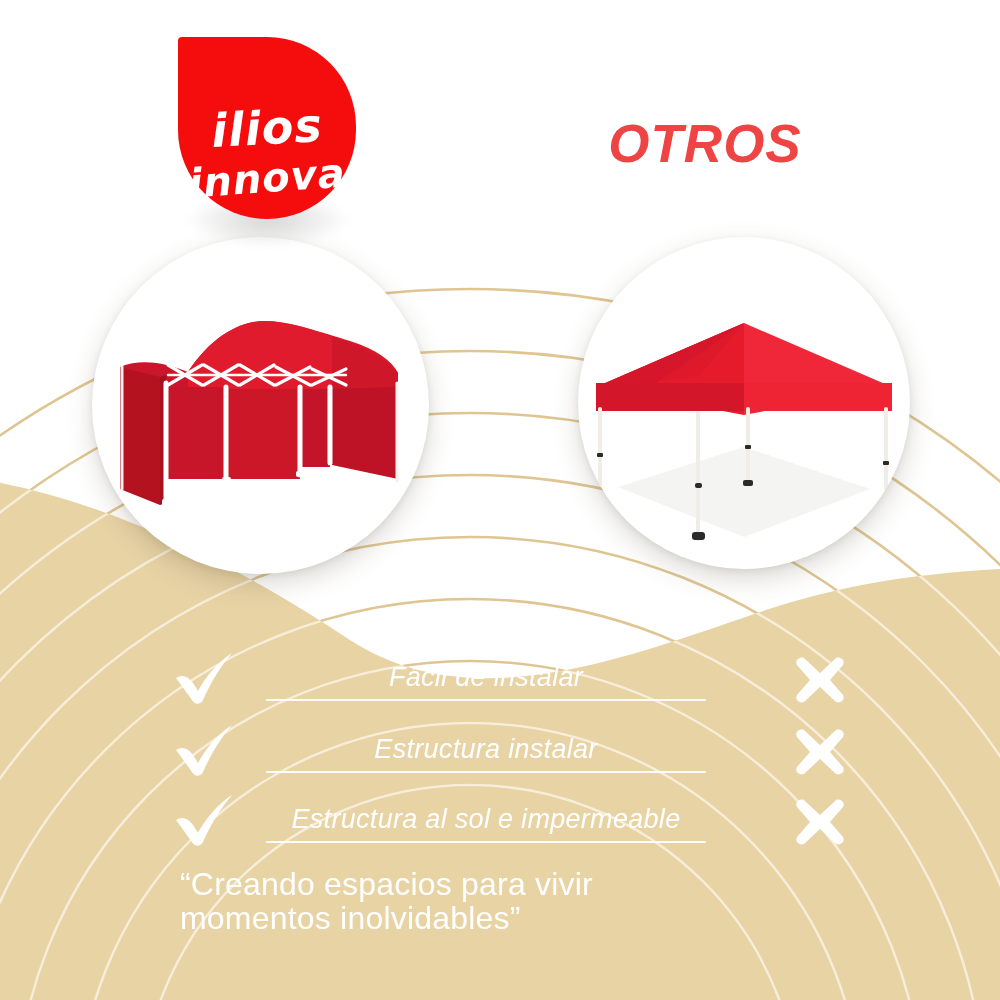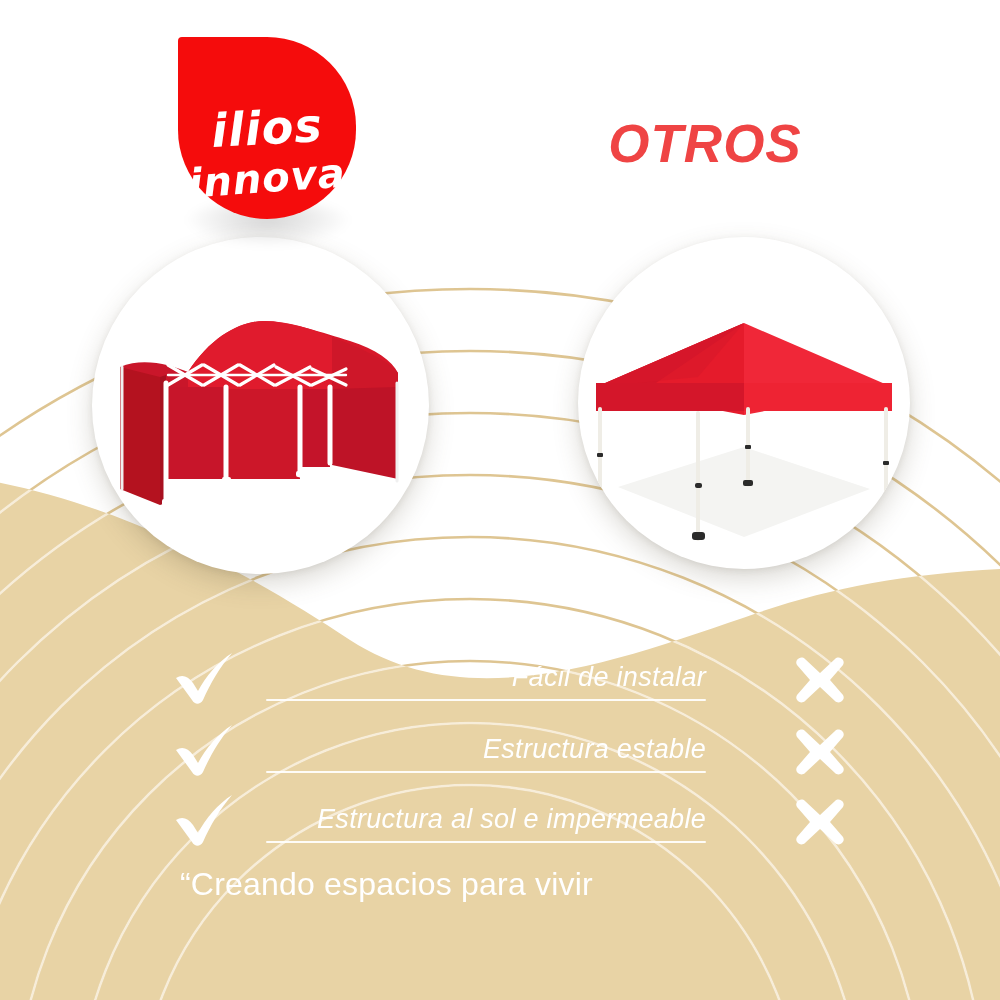--- a/index.html
+++ b/index.html
@@ -53,21 +53,21 @@
   .circle.left{left:92px;top:237px;width:337px;height:337px;}
   .circle.right{left:578px;top:237px;width:332px;height:332px;}
   .prod{position:absolute;left:0;top:0;width:100%;height:100%;}
 
   
   .rows{position:absolute;left:0;top:0;width:1000px;height:1000px;z-index:7;}
   .row{position:absolute;left:0;width:1000px;height:72px;}
   .row .check{position:absolute;left:172px;top:0;width:66px;height:56px;}
   .row .cross{position:absolute;left:791px;top:4px;width:58px;height:52px;}
   .row .label{
-    position:absolute;left:266px;width:440px;text-align:right;
+    position:absolute;left:266px;width:440px;text-align:center;
     color:#ffffff;font-size:27px;font-style:italic;font-weight:300;
     font-family:"Liberation Sans", sans-serif;letter-spacing:.3px;
     white-space:nowrap;top:12px;
   }
   .row .rule{
     position:absolute;left:266px;width:440px;height:2px;top:49px;
     background:rgba(255,255,255,.92);border-radius:2px;
   }
 
   
@@ -238,21 +238,21 @@
                  C55,46 48,51 44,47 L29,33 L14,47 C10,51 3,46 6,41
                  L19,26 L6,11 C3,6 10,1 14,5 Z" fill="#FFFFFF"></path>
       </svg>
     </div>
 
     <div class="row" style="top:722px;">
       <svg class="check" viewBox="0 0 66 56" xmlns="http://www.w3.org/2000/svg">
         <path d="M4,28 C10,24 16,26 21,33 L26,41 C34,26 46,12 60,3
                  C48,17 38,34 31,50 C28,55 23,55 20,50 Z" fill="#FFFFFF"></path>
       </svg>
-      <div class="label">Estructura estable</div>
+      <div class="label">Estructura instalar</div>
       <div class="rule"></div>
       <svg class="cross" viewBox="0 0 58 52" xmlns="http://www.w3.org/2000/svg">
         <path d="M14,5 L29,19 L44,5 C48,1 55,6 52,11 L39,26 L52,41
                  C55,46 48,51 44,47 L29,33 L14,47 C10,51 3,46 6,41
                  L19,26 L6,11 C3,6 10,1 14,5 Z" fill="#FFFFFF"></path>
       </svg>
     </div>
 
     <div class="row" style="top:792px;">
       <svg class="check" viewBox="0 0 66 56" xmlns="http://www.w3.org/2000/svg">
@@ -264,15 +264,16 @@
       <svg class="cross" viewBox="0 0 58 52" xmlns="http://www.w3.org/2000/svg">
         <path d="M14,5 L29,19 L44,5 C48,1 55,6 52,11 L39,26 L52,41
                  C55,46 48,51 44,47 L29,33 L14,47 C10,51 3,46 6,41
                  L19,26 L6,11 C3,6 10,1 14,5 Z" fill="#FFFFFF"></path>
       </svg>
     </div>
   </div>
 
   <div class="tagline">
     <span class="tl">“Creando espacios para vivir</span>
+    <span class="tl">momentos inolvidables”</span>
   </div>
 
 </div>
 
 </body></html>

